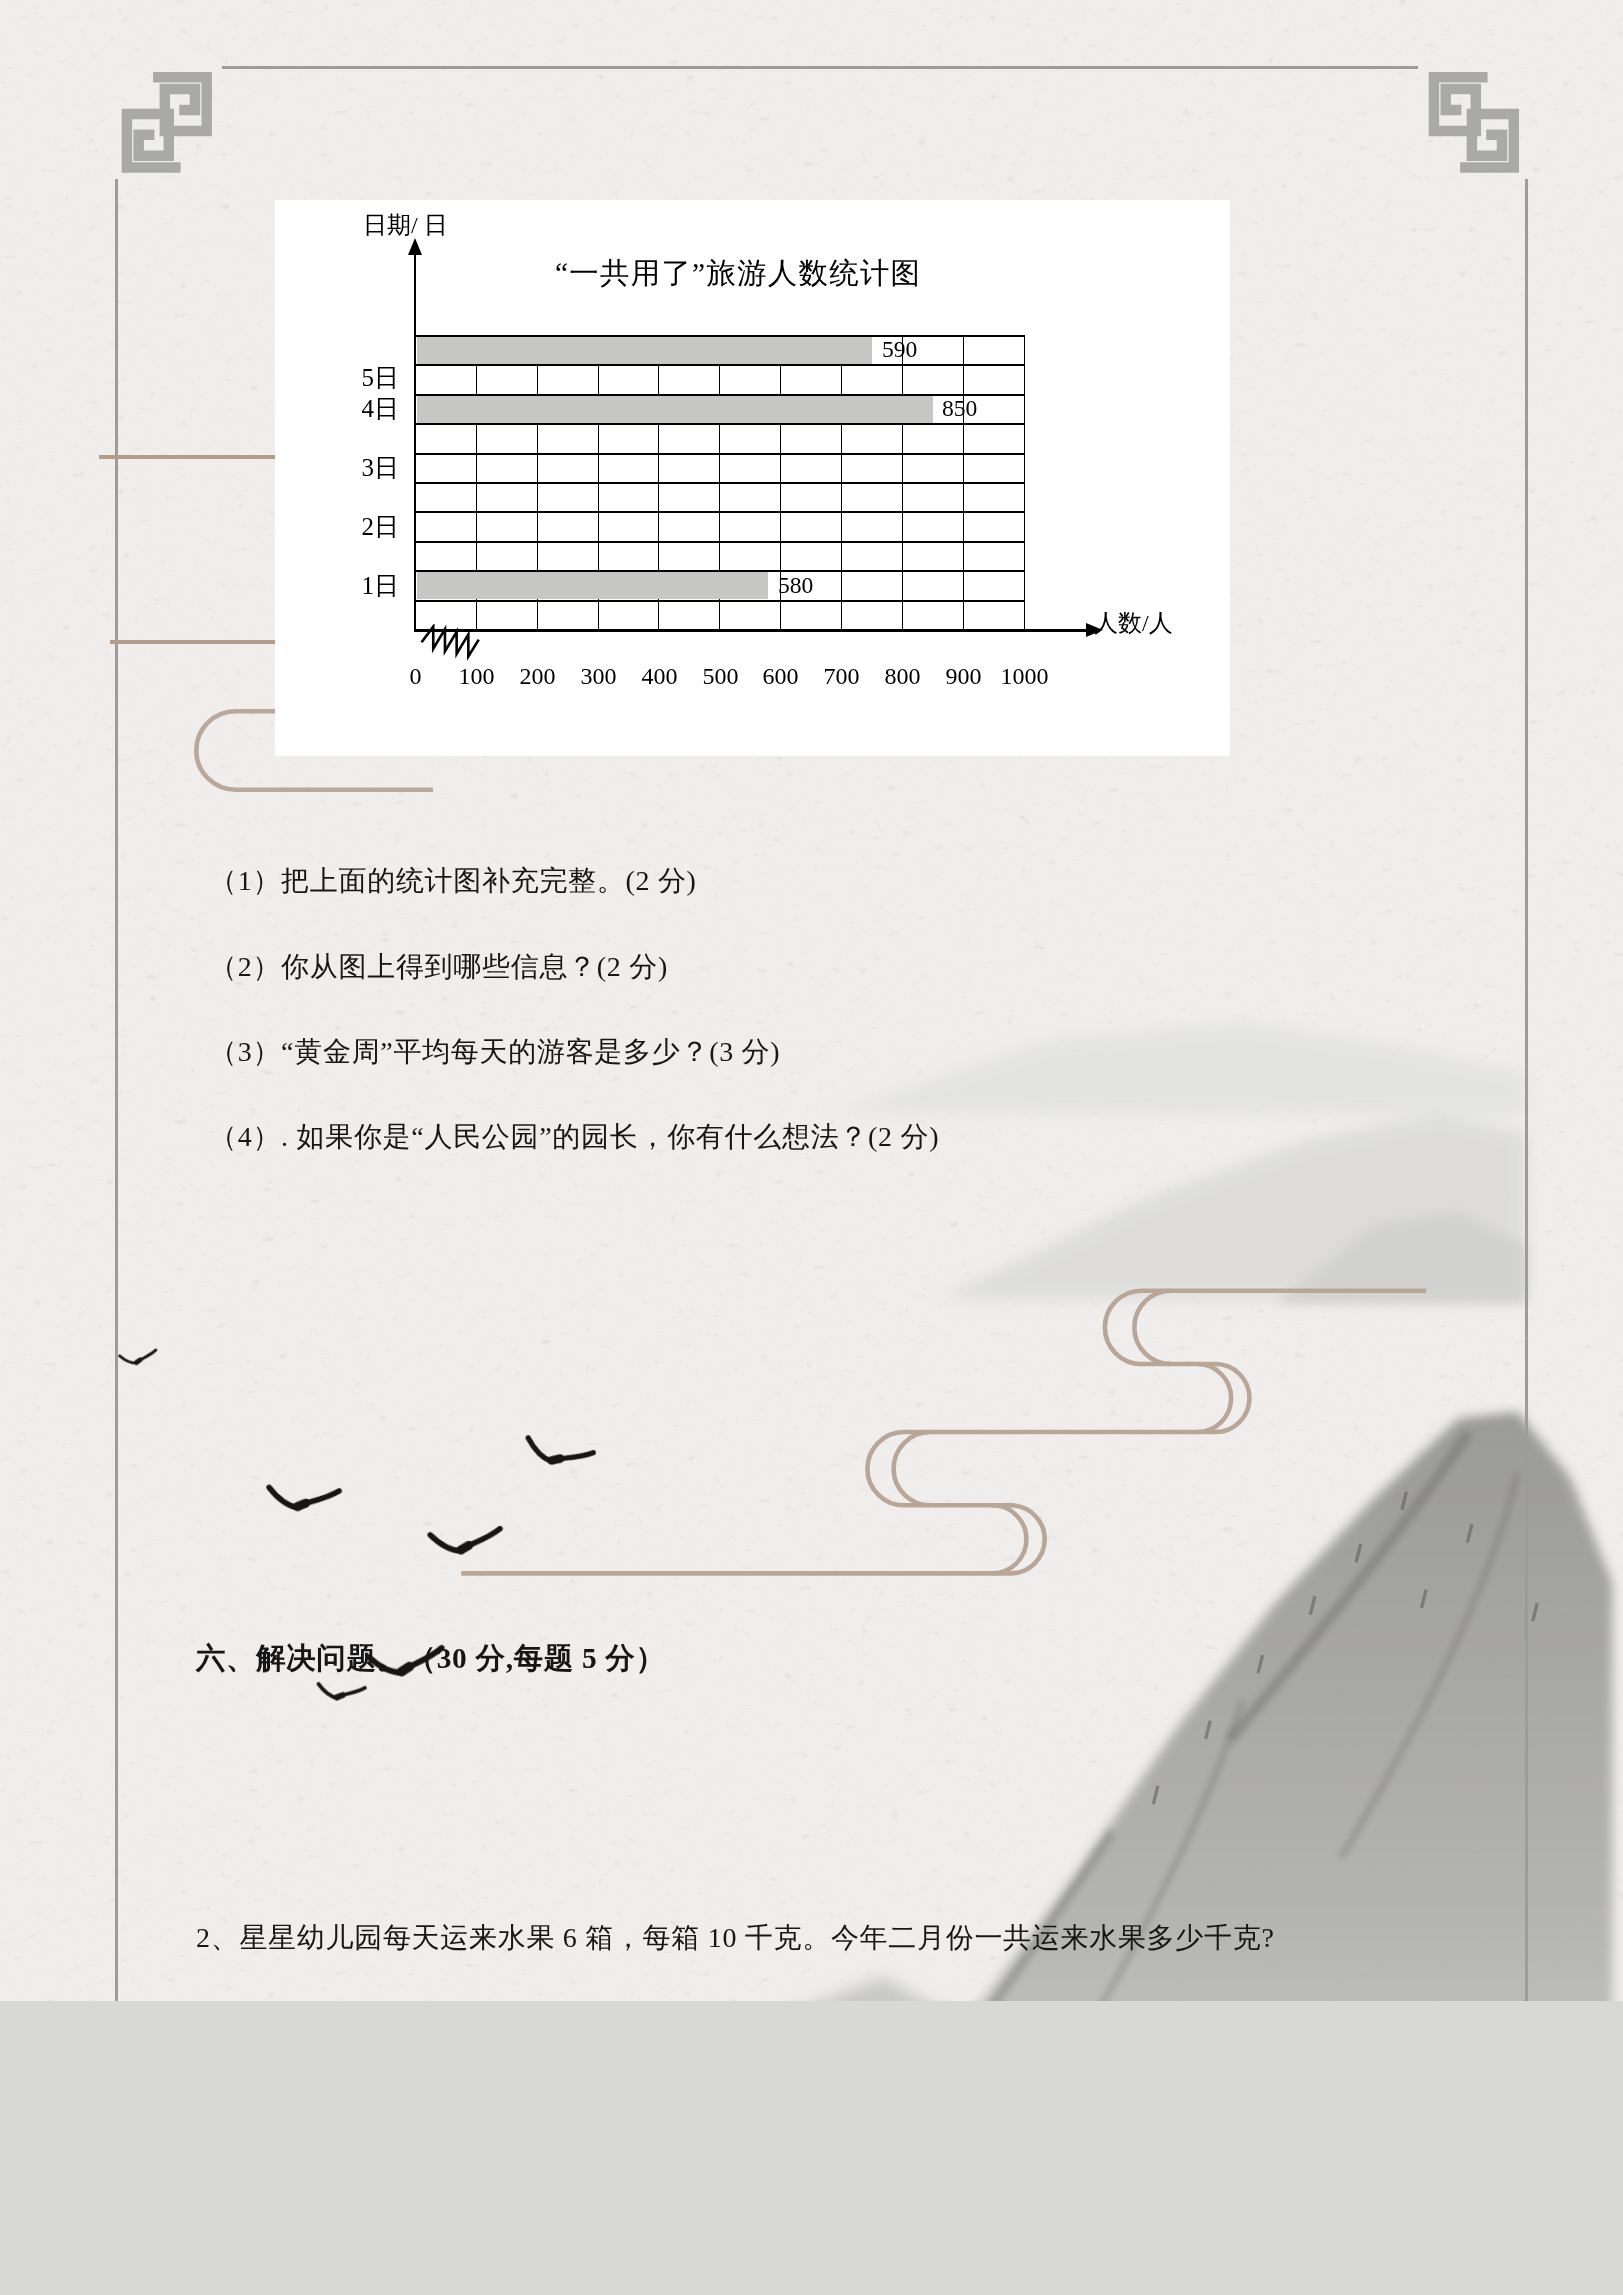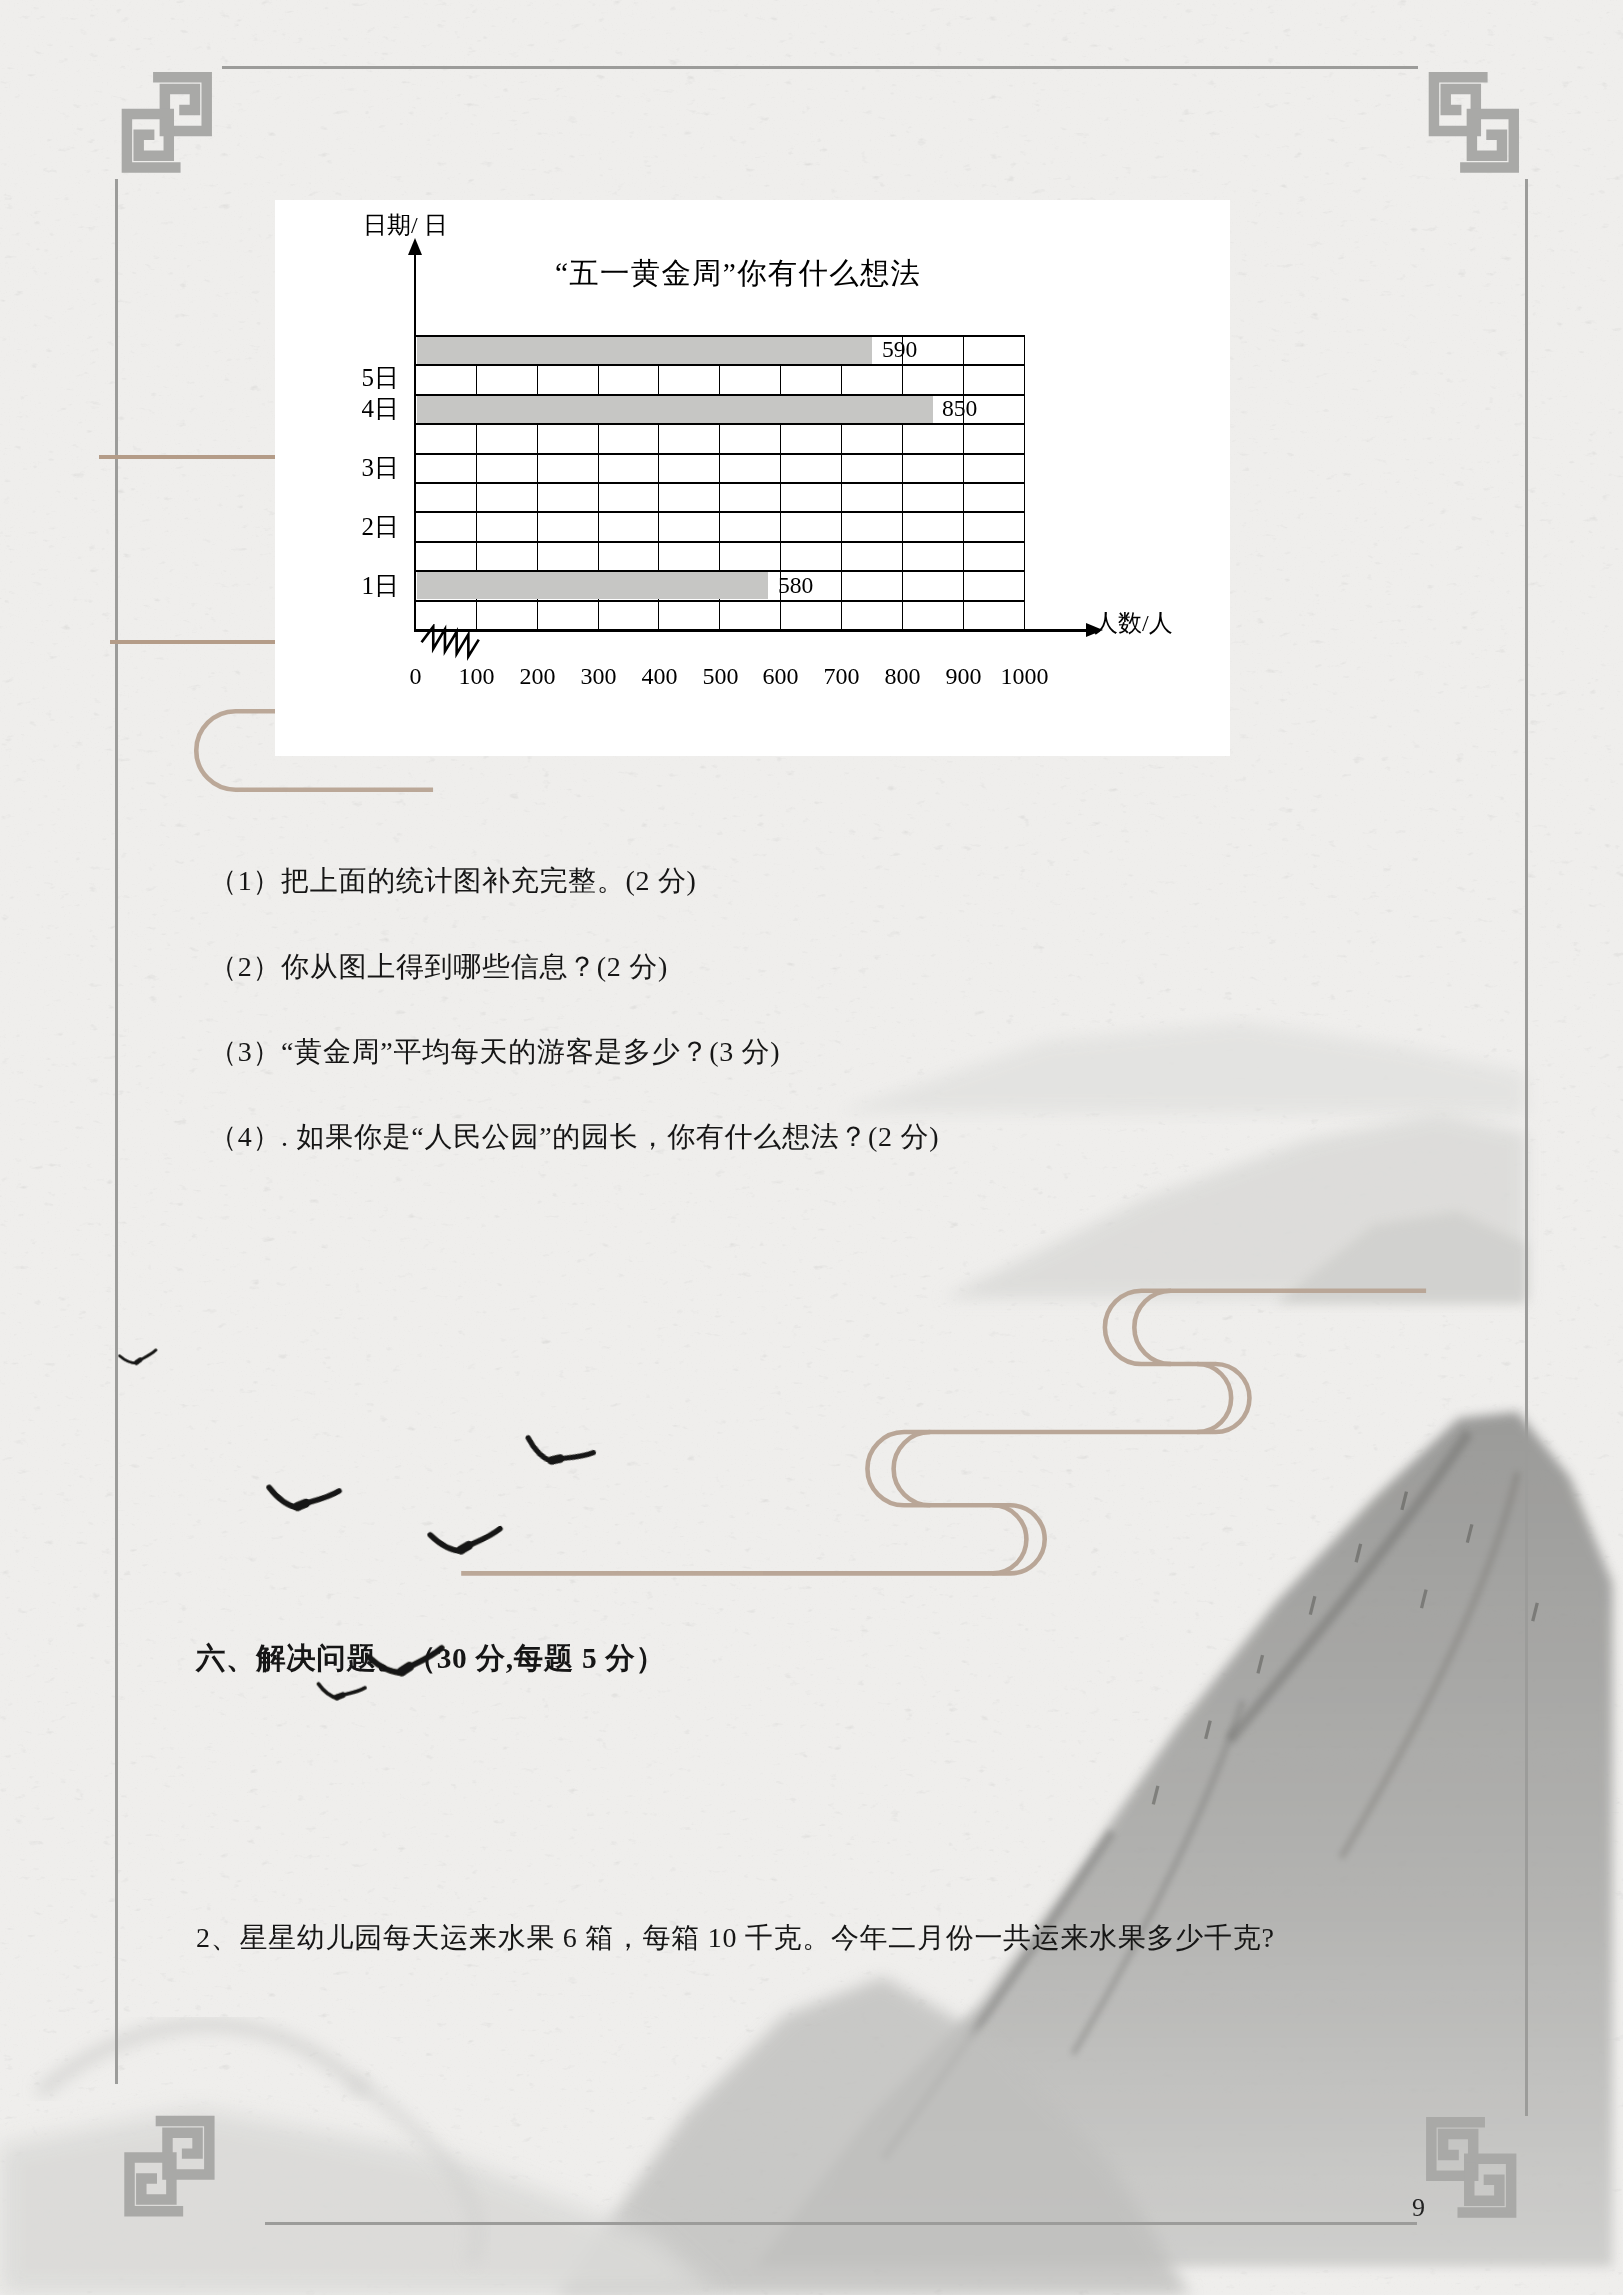--- a/index.html
+++ b/index.html
@@ -1,16 +1,16 @@
 <!DOCTYPE html>
 <html style="font-size:10.5px"><head>
 <meta charset="utf-8">
 <style>
   html,body{margin:0;padding:0;background:#d8d8d6;}
-  #page{position:relative;width:1623px;height:2295px;background:#efeeec;overflow:hidden;
+  #page{position:relative;width:1623px;height:2001px;background:#efeeec;overflow:hidden;
         font-family:"Liberation Serif","DejaVu Serif",serif;color:#161616;}
   svg.layer{position:absolute;left:0;top:0;pointer-events:none;}
   
   .frameline{position:absolute;background:#9c9c9a;}
   .accentline{position:absolute;background:#b49c88;}
   
   #chart-box{position:absolute;left:275px;top:200px;width:955px;height:556px;background:#ffffff;}
   #chart-box .txt{position:absolute;white-space:nowrap;color:#000;}
   .gl{position:absolute;background:#000;}
   .axis{position:absolute;background:#000;}
@@ -145,21 +145,21 @@
 
   <svg class="layer" width="1623" height="2295" viewBox="0 0 2481 3508">
     <use href="#fret" transform="translate(172,104)"></use>
     <use href="#fret" transform="translate(2336,104) scale(-1,1)"></use>
     <use href="#fret" transform="translate(176,3228)"></use>
     <use href="#fret" transform="translate(2332,3230) scale(-1,1)"></use>
   </svg>
 
   <div id="chart-box">
     <div class="txt" style="left:88px;top:9.2px;font-size:24px;">日期/ 日</div>
-    <div class="txt" style="left:280px;top:54px;font-size:29.4px;letter-spacing:1.3px;">“五一黄金周”你有什么想法</div>
+    <div class="txt" style="left:280px;top:54px;font-size:29.4px;letter-spacing:1.3px;">“一共用了”旅游人数统计图</div>
     <div class="txt" style="left:819px;top:407px;font-size:24px;">人数/人</div>
 
     <div class="axis" style="left:139px;top:54px;width:2px;height:376px;"></div>
     <div class="axis" style="left:139px;top:429px;width:674px;height:2.6px;"></div>
     <div class="arrow-up" style="left:133px;top:38px;"></div>
     <div class="arrow-right" style="left:811px;top:423px;"></div>
 
     <svg style="position:absolute;left:145px;top:424px;" width="72" height="39" viewBox="0 0 110 60">
       <path d="M2,28 L20,4 L20,38 L38,8 L38,42 L56,12 L56,46 L74,16 L74,50 L90,24" stroke="#000" stroke-width="4" fill="none"></path>
     </svg>

